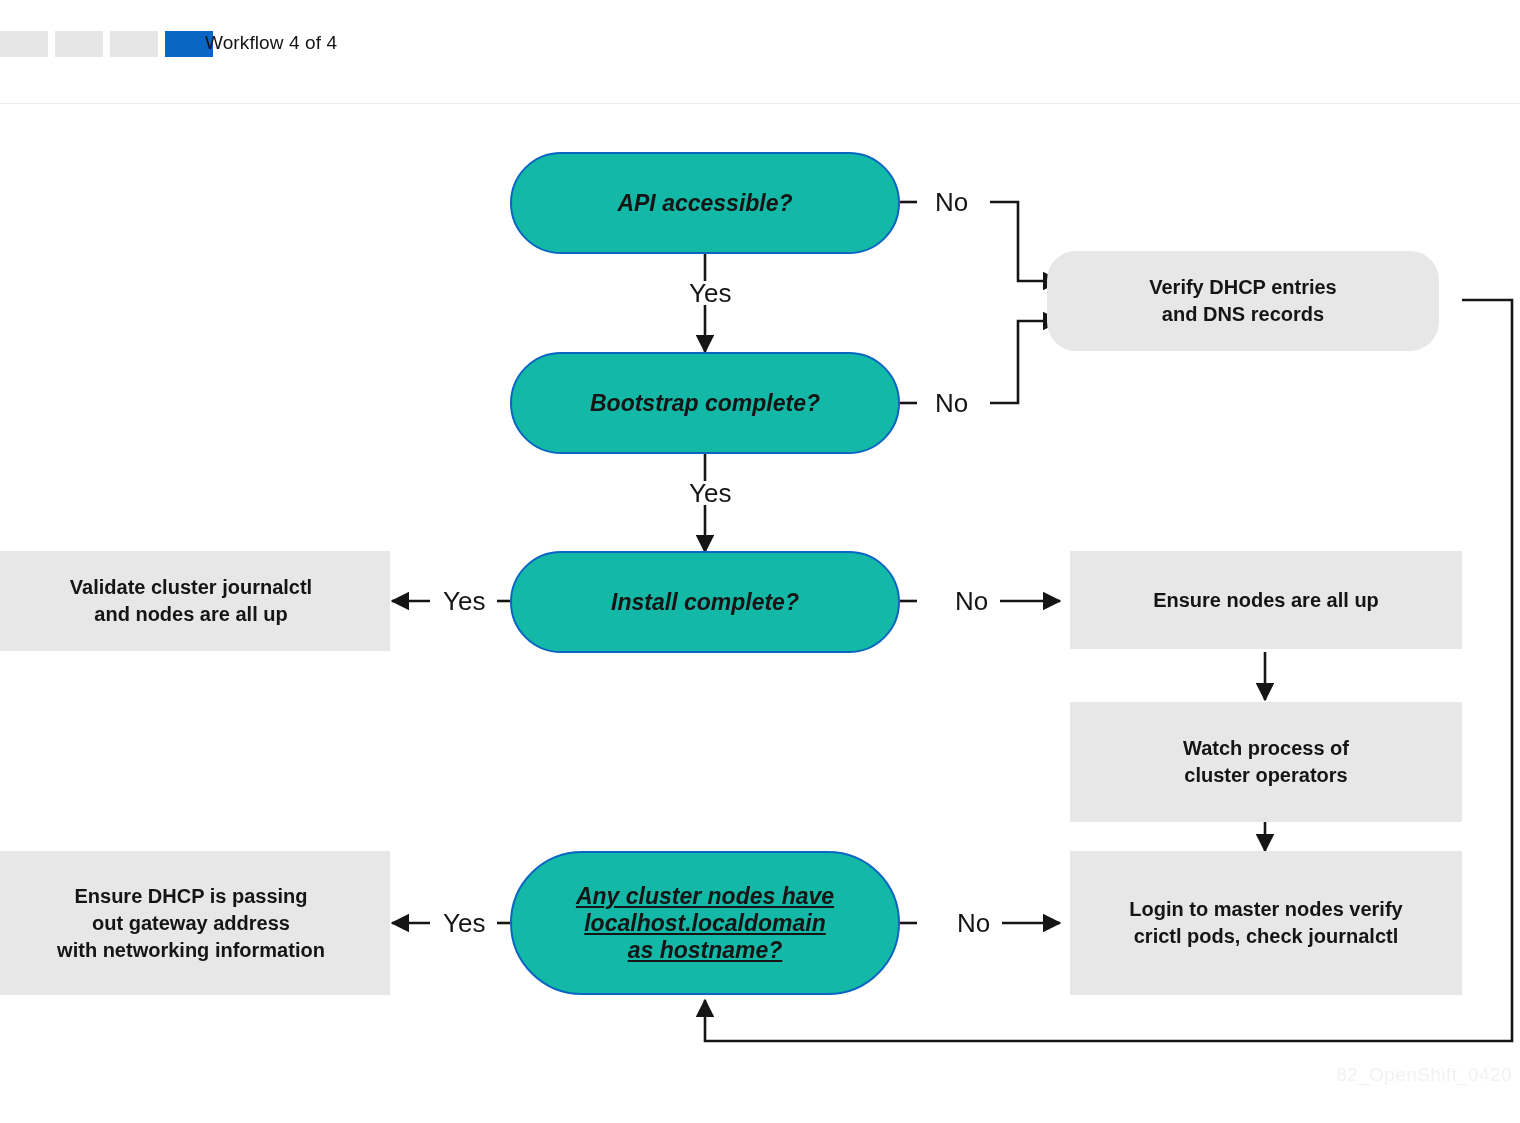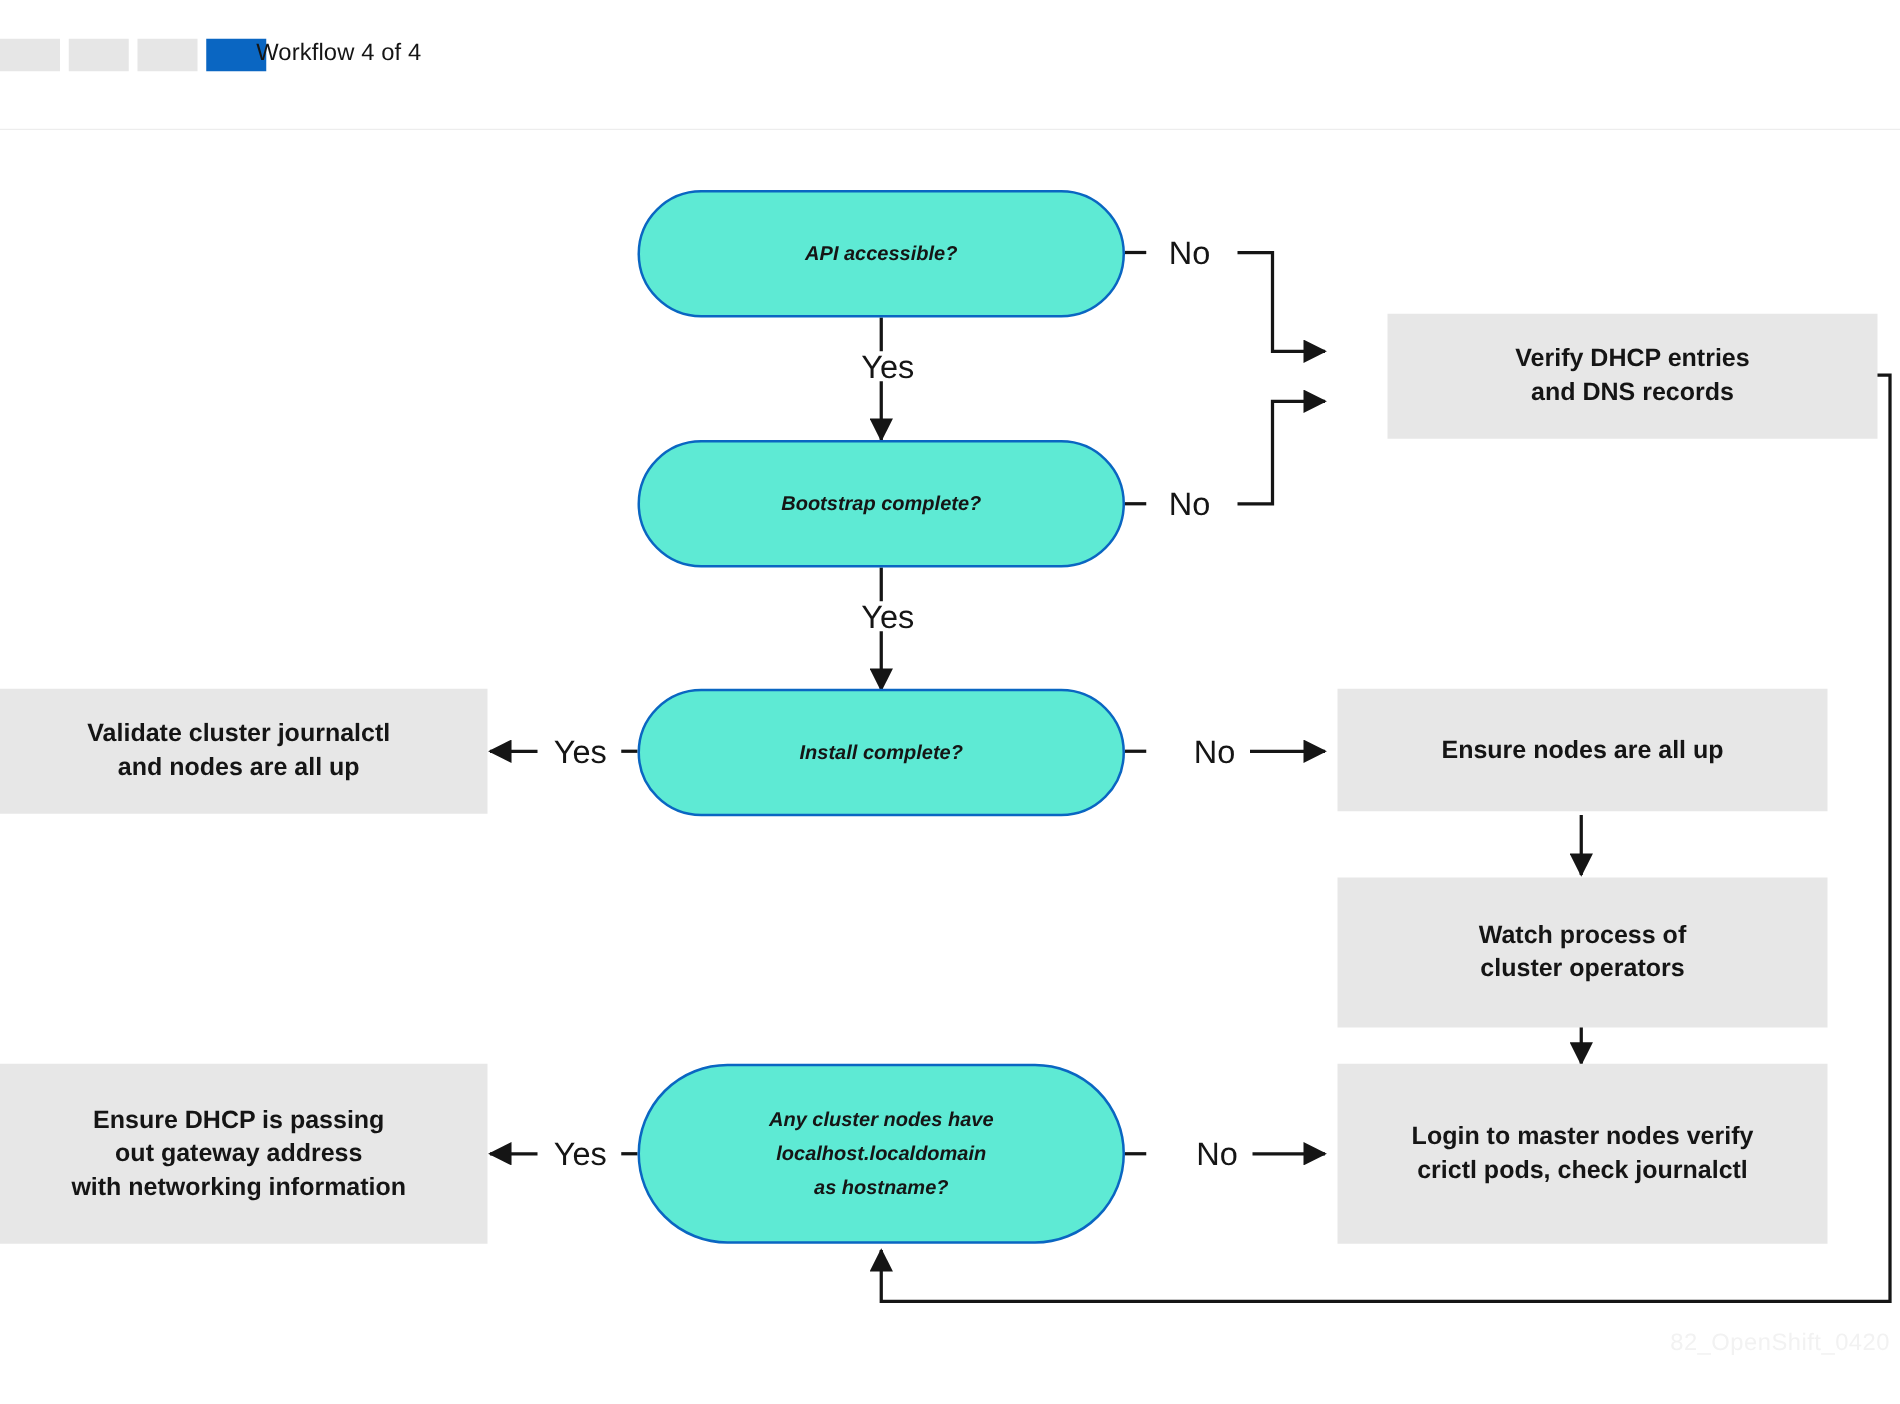--- a/index.html
+++ b/index.html
@@ -75,24 +75,24 @@
     position: absolute;
     box-sizing: border-box;
     display: flex;
     align-items: center;
     justify-content: center;
     text-align: center;
   }
   .decision {
     border: 2.5px solid #0a66c2;
     border-radius: 999px;
-    background: #5eead4;
+    background: #14b8a6;
     font-style: italic;
     font-weight: 700;
-    font-size: 16px;
+    font-size: 23px;
     color: #151515;
     line-height: 27px;
   }
   .process {
     background: #e7e7e7;
     font-weight: 700;
     font-size: 20px;
     color: #151515;
     line-height: 27px;
   }
@@ -178,27 +178,27 @@
   </div>
 
   <div class="node decision" style="left:510px; top:352px; width:390px; height:102px;">
     <span>Bootstrap complete?</span>
   </div>
 
   <div class="node decision" style="left:510px; top:551px; width:390px; height:102px;">
     <span>Install complete?</span>
   </div>
 
-  <div class="node decision" style="left:510px; top:851px; width:390px; height:144px; flex-direction:column;">
+  <div class="node decision" style="left:510px; top:851px; width:390px; height:144px; flex-direction:column;text-decoration:underline;">
     <span>Any cluster nodes have</span>
     <span>localhost.localdomain</span>
     <span>as hostname?</span>
   </div>
 
-  <div class="node process" style="left:1110px; top:251px; width:392px; height:100px; flex-direction:column;">
+  <div class="node process" style="left:1047px; top:251px; width:392px; height:100px; flex-direction:column;border-radius:29px;">
     <span>Verify DHCP entries</span>
     <span>and DNS records</span>
   </div>
 
   <div class="node process" style="left:-8px; top:551px; width:398px; height:100px; flex-direction:column;">
     <span>Validate cluster journalctl</span>
     <span>and nodes are all up</span>
   </div>
 
   <div class="node process" style="left:1070px; top:551px; width:392px; height:98px;">

